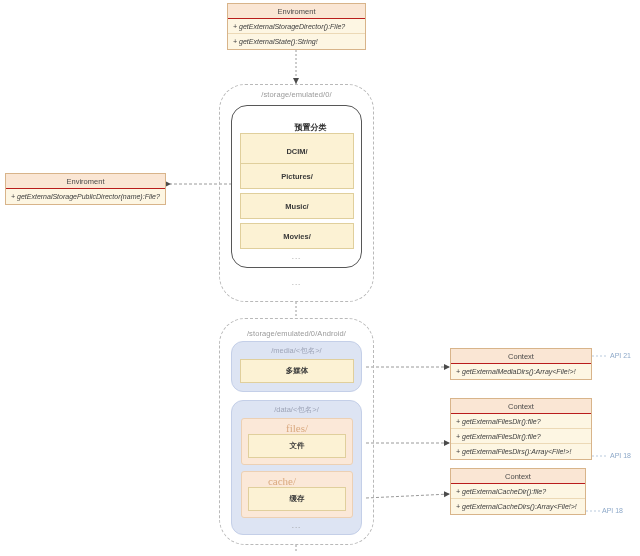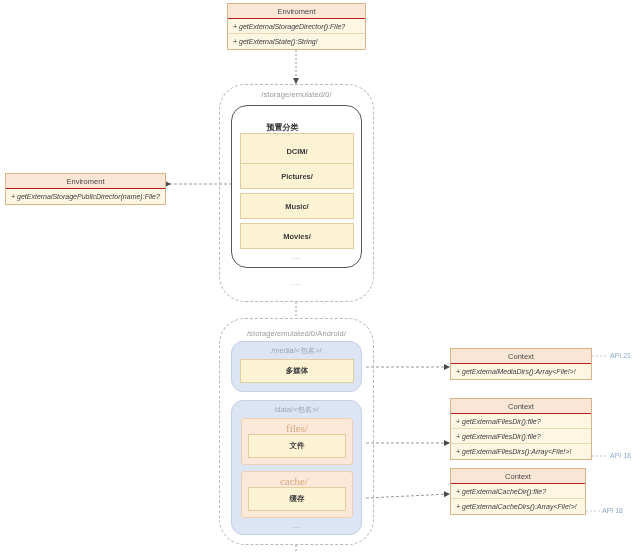--- a/index.html
+++ b/index.html
@@ -181,21 +181,21 @@
 
   <div class="umlbox" style="left:5px; top:173px; width:161px;">
     <div class="uml-title">Enviroment</div>
     <div class="uml-row">+ getExternalStoragePublicDirector(name):File?</div>
   </div>
 
   <div class="group-dashed" style="left:219px; top:84px; width:155px; height:218px;"></div>
   <div class="group-label" style="top:90px; left:219px; width:155px;">/storage/emulated/0/</div>
 
   <div class="panel-white" style="left:231px; top:105px; width:131px; height:163px;"></div>
-  <div class="panel-title" style="top:122px; left:217px; width:131px;">预置分类</div>
+  <div class="panel-title" style="top:122px; left:245px; width:131px;">预置分类</div>
 
   <div class="folder" style="left:240px; top:133px; width:114px; height:36px;">
     <span>DCIM/</span>
   </div>
   <div class="folder" style="left:240px; top:163px; width:114px; height:26px;">
     <span>Pictures/</span>
   </div>
   <div class="folder" style="left:240px; top:193px; width:114px; height:26px;">
     <span>Music/</span>
   </div>
@@ -217,21 +217,21 @@
   <div class="bluebox" style="left:231px; top:400px; width:131px; height:135px;"></div>
   <div class="bluebox-label" style="top:405px; left:231px; width:131px;">/data/&lt;包名&gt;/</div>
 
   <div class="peachbox" style="left:241px; top:418px; width:112px; height:47px;"></div>
   <div class="peachbox-label" style="top:422px; left:241px; width:112px;">files/</div>
   <div class="folder" style="left:248px; top:434px; width:98px; height:24px;">
     <span>文件</span>
   </div>
 
   <div class="peachbox" style="left:241px; top:471px; width:112px; height:47px;"></div>
-  <div class="peachbox-label" style="top:475px; left:248px; width:92px;text-align:center;">cache/</div>
+  <div class="peachbox-label" style="top:475px; left:236px; width:92px;text-align:center;">cache/</div>
   <div class="folder" style="left:248px; top:487px; width:98px; height:24px;">
     <span>缓存</span>
   </div>
 
   <div class="ellipsis" style="top:521px; left:231px; width:131px;">...</div>
 
   <div class="umlbox" style="left:450px; top:348px; width:142px;">
     <div class="uml-title">Context</div>
     <div class="uml-row">+ getExternalMediaDirs():Array&lt;File!&gt;!</div>
   </div>

